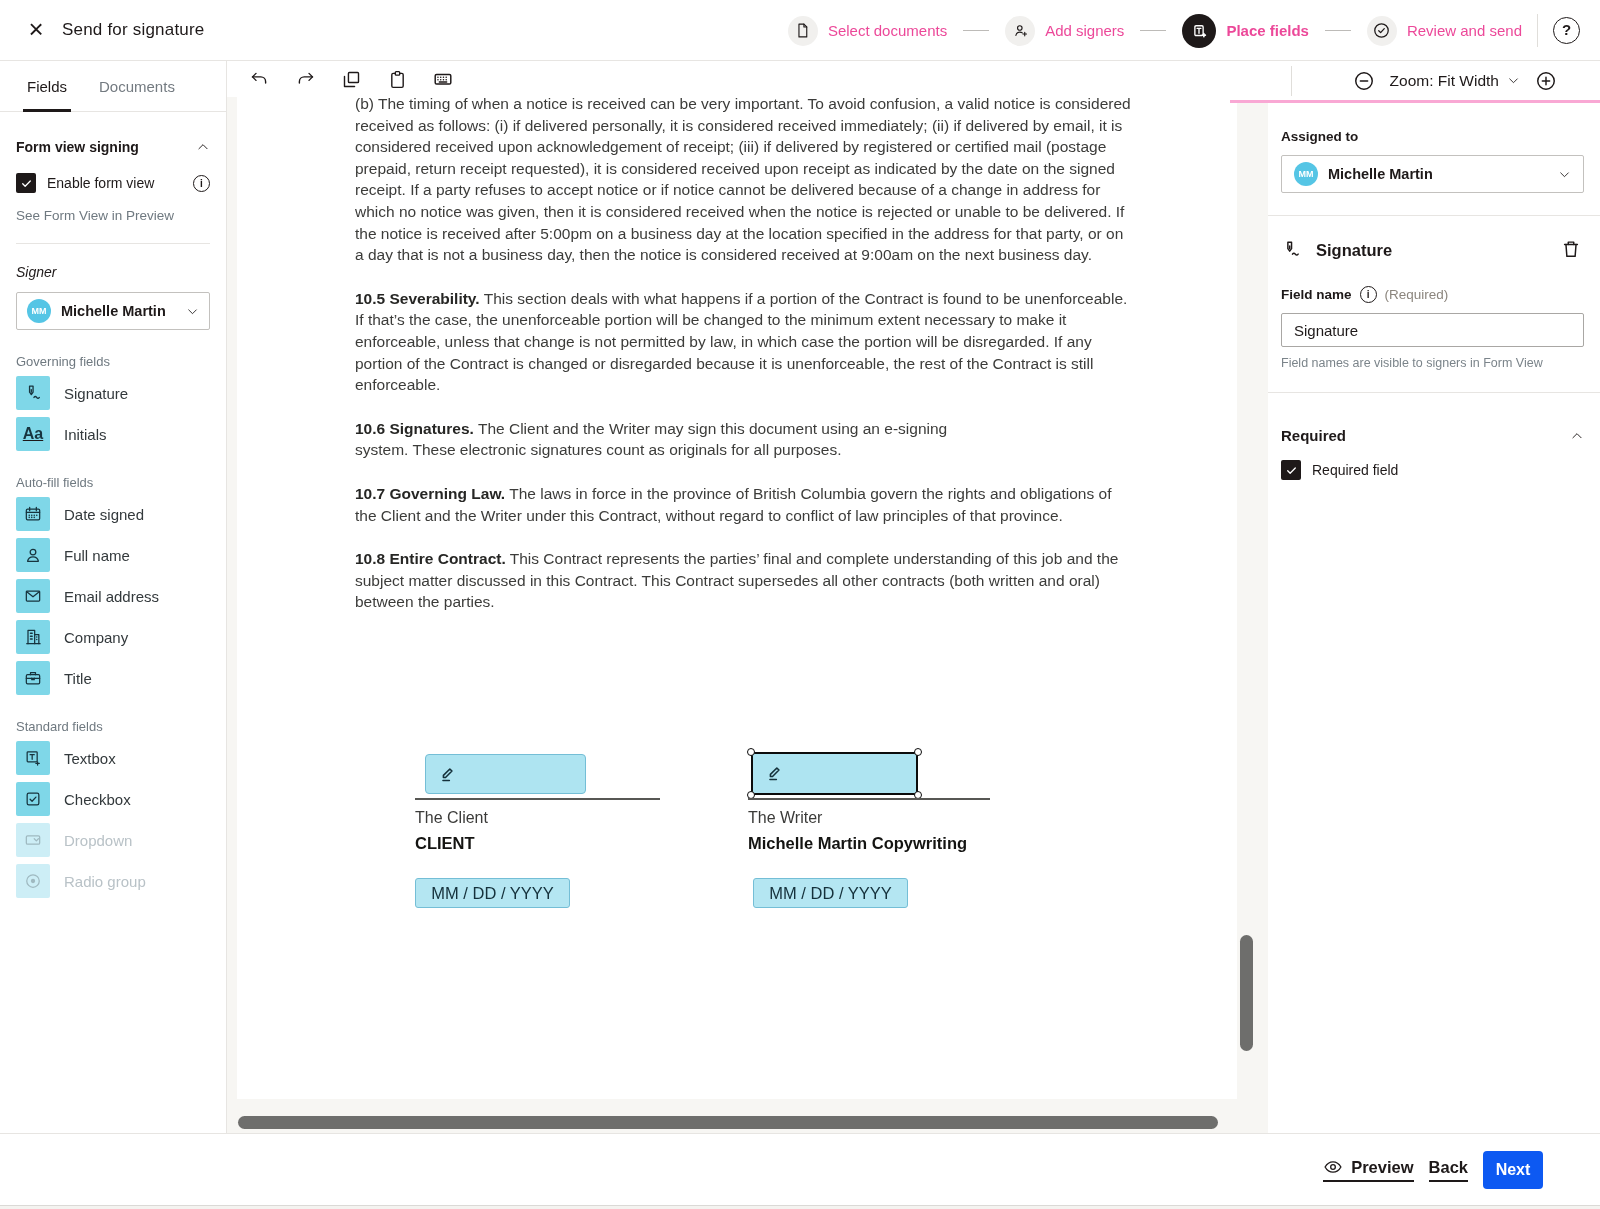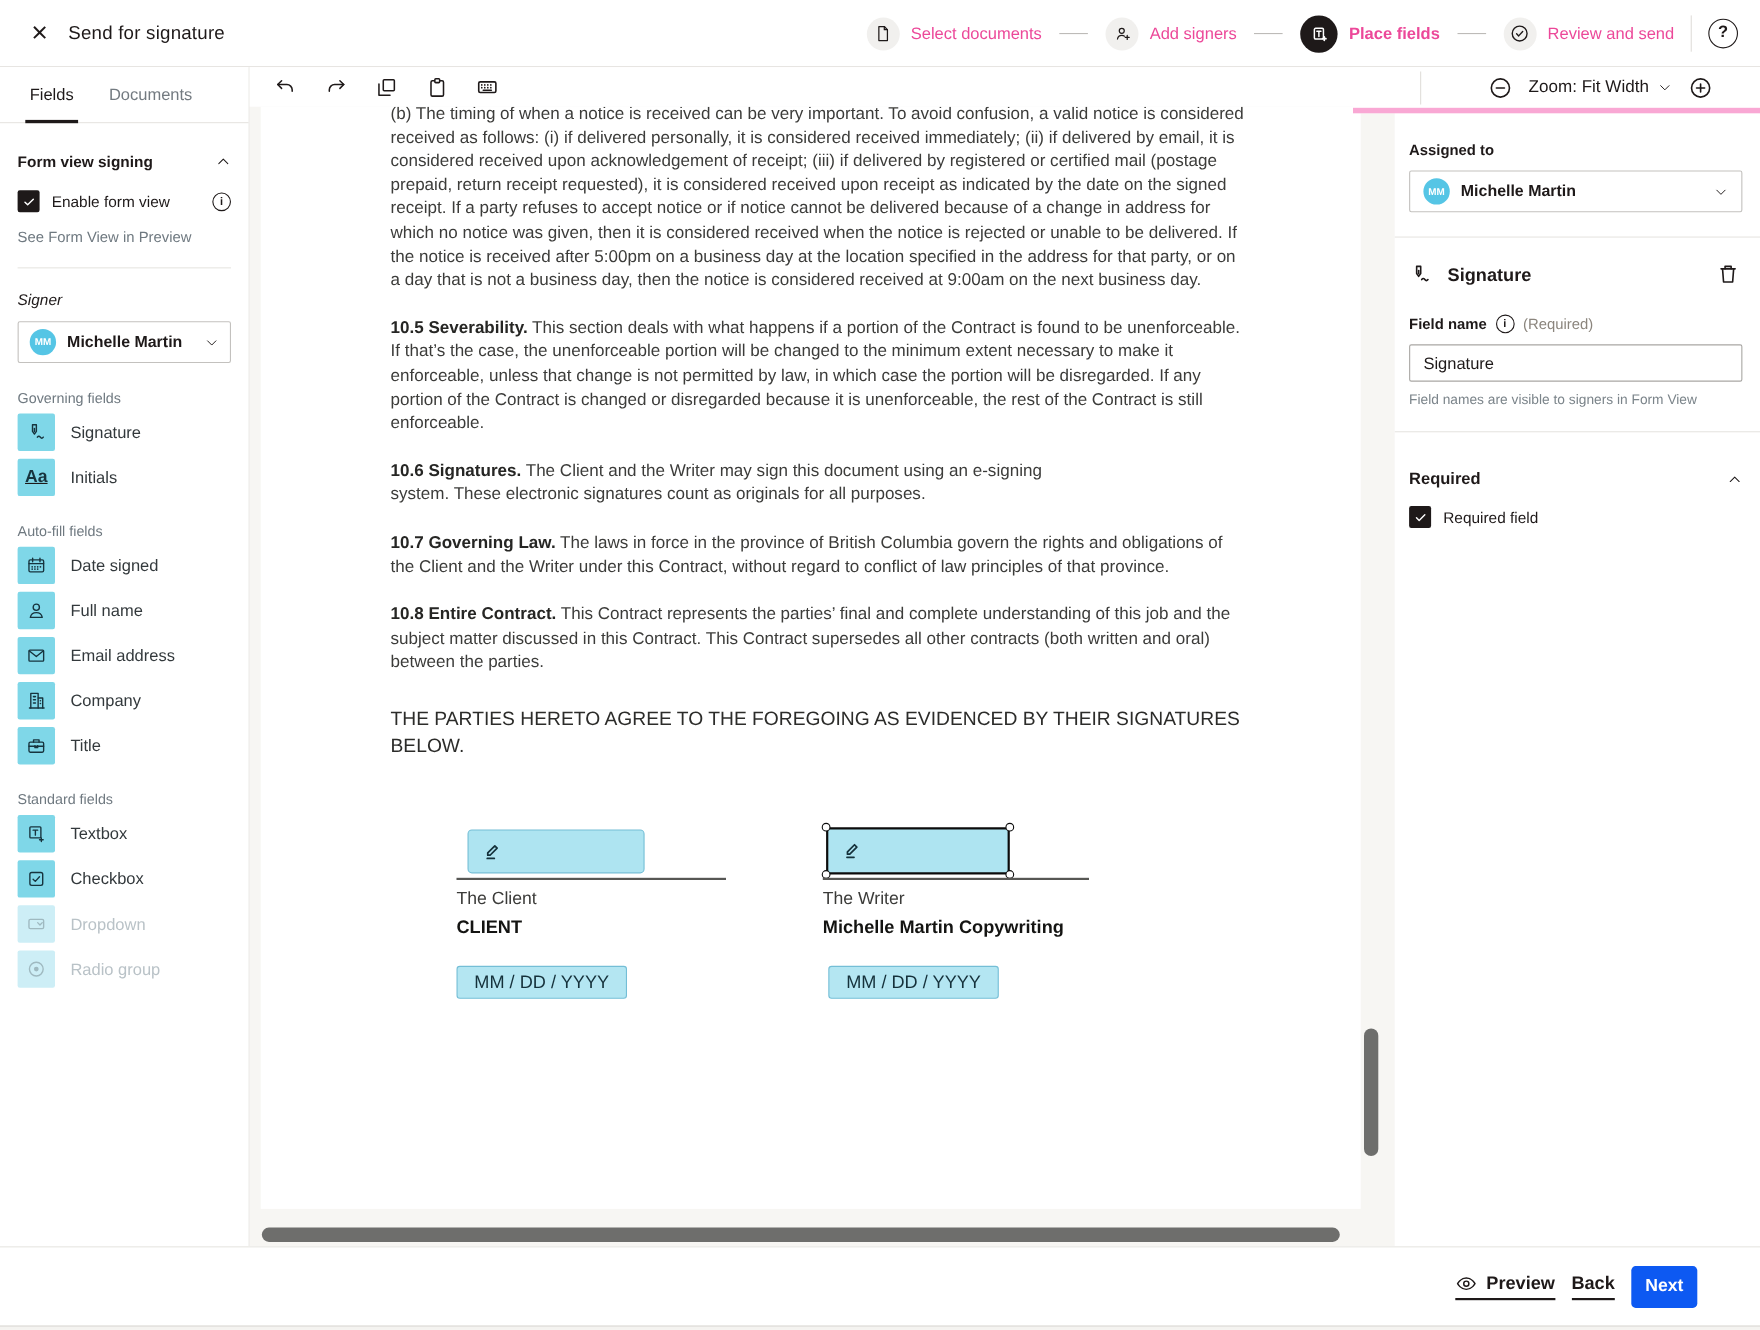--- a/index.html
+++ b/index.html
@@ -72,21 +72,21 @@
   .sigline { position:absolute; border-bottom:2px solid #575754; }
   .role { position:absolute; color:#3b3b39; }
   .pname { position:absolute; font-weight:bold; color:#141412; font-size:16.5px; }
   .datefield { position:absolute; width:155px; height:30px; background:#b4e6f2; border:1px solid #74bed6; border-radius:3px; text-align:center; line-height:28px; font-size:16.5px; color:#15313b; cursor:pointer; }
 
   .vscroll { position:absolute; right:15px; top:874px; width:13px; height:116px; background:#6e6e6c; border-radius:7px; cursor:pointer; }
   .hscroll { position:absolute; left:11px; bottom:4px; width:980px; height:13px; background:#6e6e6c; border-radius:7px; cursor:pointer; }
 
   
   #rightcol { position:absolute; left:1268px; top:61px; width:332px; height:1072px; background:#fff; }
-  #zoom-row { position:absolute; left:-38px; top:0; width:370px; height:42px; background:#fff; border-bottom:5px solid #f9a8d4; display:flex; align-items:center; justify-content:flex-end; padding-right:42px; gap:14px; }
+  #zoom-row { position:absolute; left:-38px; top:0; width:370px; height:42px; background:#fff; border-bottom:3px solid #f9a8d4; display:flex; align-items:center; justify-content:flex-end; padding-right:42px; gap:14px; }
   .zoom-sep { width:1px; height:30px; background:#e0deda; margin-right:46px; }
   .zoom-btn { width:24px; height:24px; cursor:pointer; display:flex; align-items:center; justify-content:center; }
   .zoom-label-wrap { display:flex; align-items:center; gap:8px; cursor:pointer; }
   .zoom-label { font-size:15.5px; }
   #panel { position:absolute; left:0; top:42px; right:0; bottom:0; padding:0 16px 0 13px; }
   .panel-label { font-size:13.5px; font-weight:bold; margin-top:26px; }
   .panel-select { margin-top:11px; height:38px; border:1px solid #c3c1be; border-radius:2px; display:flex; align-items:center; padding:0 12px; cursor:pointer; }
   .panel-divider { height:1px; background:#e7e5e2; margin:22px -16px 0 -13px; }
   .ftype-row { display:flex; align-items:center; margin-top:22px; }
   .ftype-title { font-size:16.5px; font-weight:bold; margin-left:13px; flex:1; }
@@ -338,21 +338,20 @@
   </div>
 
   <div id="viewport">
     <div id="page">
       <div class="doc-text">
         <p class="doc-p"><span>(b) The timing of when a notice is received can be very important. To avoid confusion, a valid notice is considered received as follows: (i) if delivered personally, it is considered received immediately; (ii) if delivered by email, it is considered received upon acknowledgement of receipt; (iii) if delivered by registered or certified mail (postage prepaid, return receipt requested), it is considered received upon receipt as indicated by the date on the signed receipt. If a party refuses to accept notice or if notice cannot be delivered because of a change in address for which no notice was given, then it is considered received when the notice is rejected or unable to be delivered. If the notice is received after 5:00pm on a business day at the location specified in the address for that party, or on a day that is not a business day, then the notice is considered received at 9:00am on the next business day.</span></p>
         <p class="doc-p"><b>10.5 Severability.</b> <span>This section deals with what happens if a portion of the Contract is found to be unenforceable. If that’s the case, the unenforceable portion will be changed to the minimum extent necessary to make it enforceable, unless that change is not permitted by law, in which case the portion will be disregarded. If any portion of the Contract is changed or disregarded because it is unenforceable, the rest of the Contract is still enforceable.</span></p>
         <p class="doc-p narrow"><b>10.6 Signatures.</b> <span>The Client and the Writer may sign this document using an e-signing system. These electronic signatures count as originals for all purposes.</span></p>
         <p class="doc-p"><b>10.7 Governing Law.</b> <span>The laws in force in the province of British Columbia govern the rights and obligations of the Client and the Writer under this Contract, without regard to conflict of law principles of that province.</span></p>
         <p class="doc-p"><b>10.8 Entire Contract.</b> <span>This Contract represents the parties’ final and complete understanding of this job and the subject matter discussed in this Contract. This Contract supersedes all other contracts (both written and oral) between the parties.</span></p>
-        <p class="caps">THE PARTIES HERETO AGREE TO THE FOREGOING AS EVIDENCED BY THEIR SIGNATURES BELOW.</p>
       </div>
 
       <div class="sig-area">
 
         <div class="sigfield" style="left:188px;top:5px;width:161px;height:40px">
           <svg width="22" height="22" viewBox="0 0 24 24">
               <path d="M7 13.5 14 6.5l2.3 2.3-7 7H7z"></path>
               <path d="M6.5 19h7"></path>
             </svg>
         </div>

